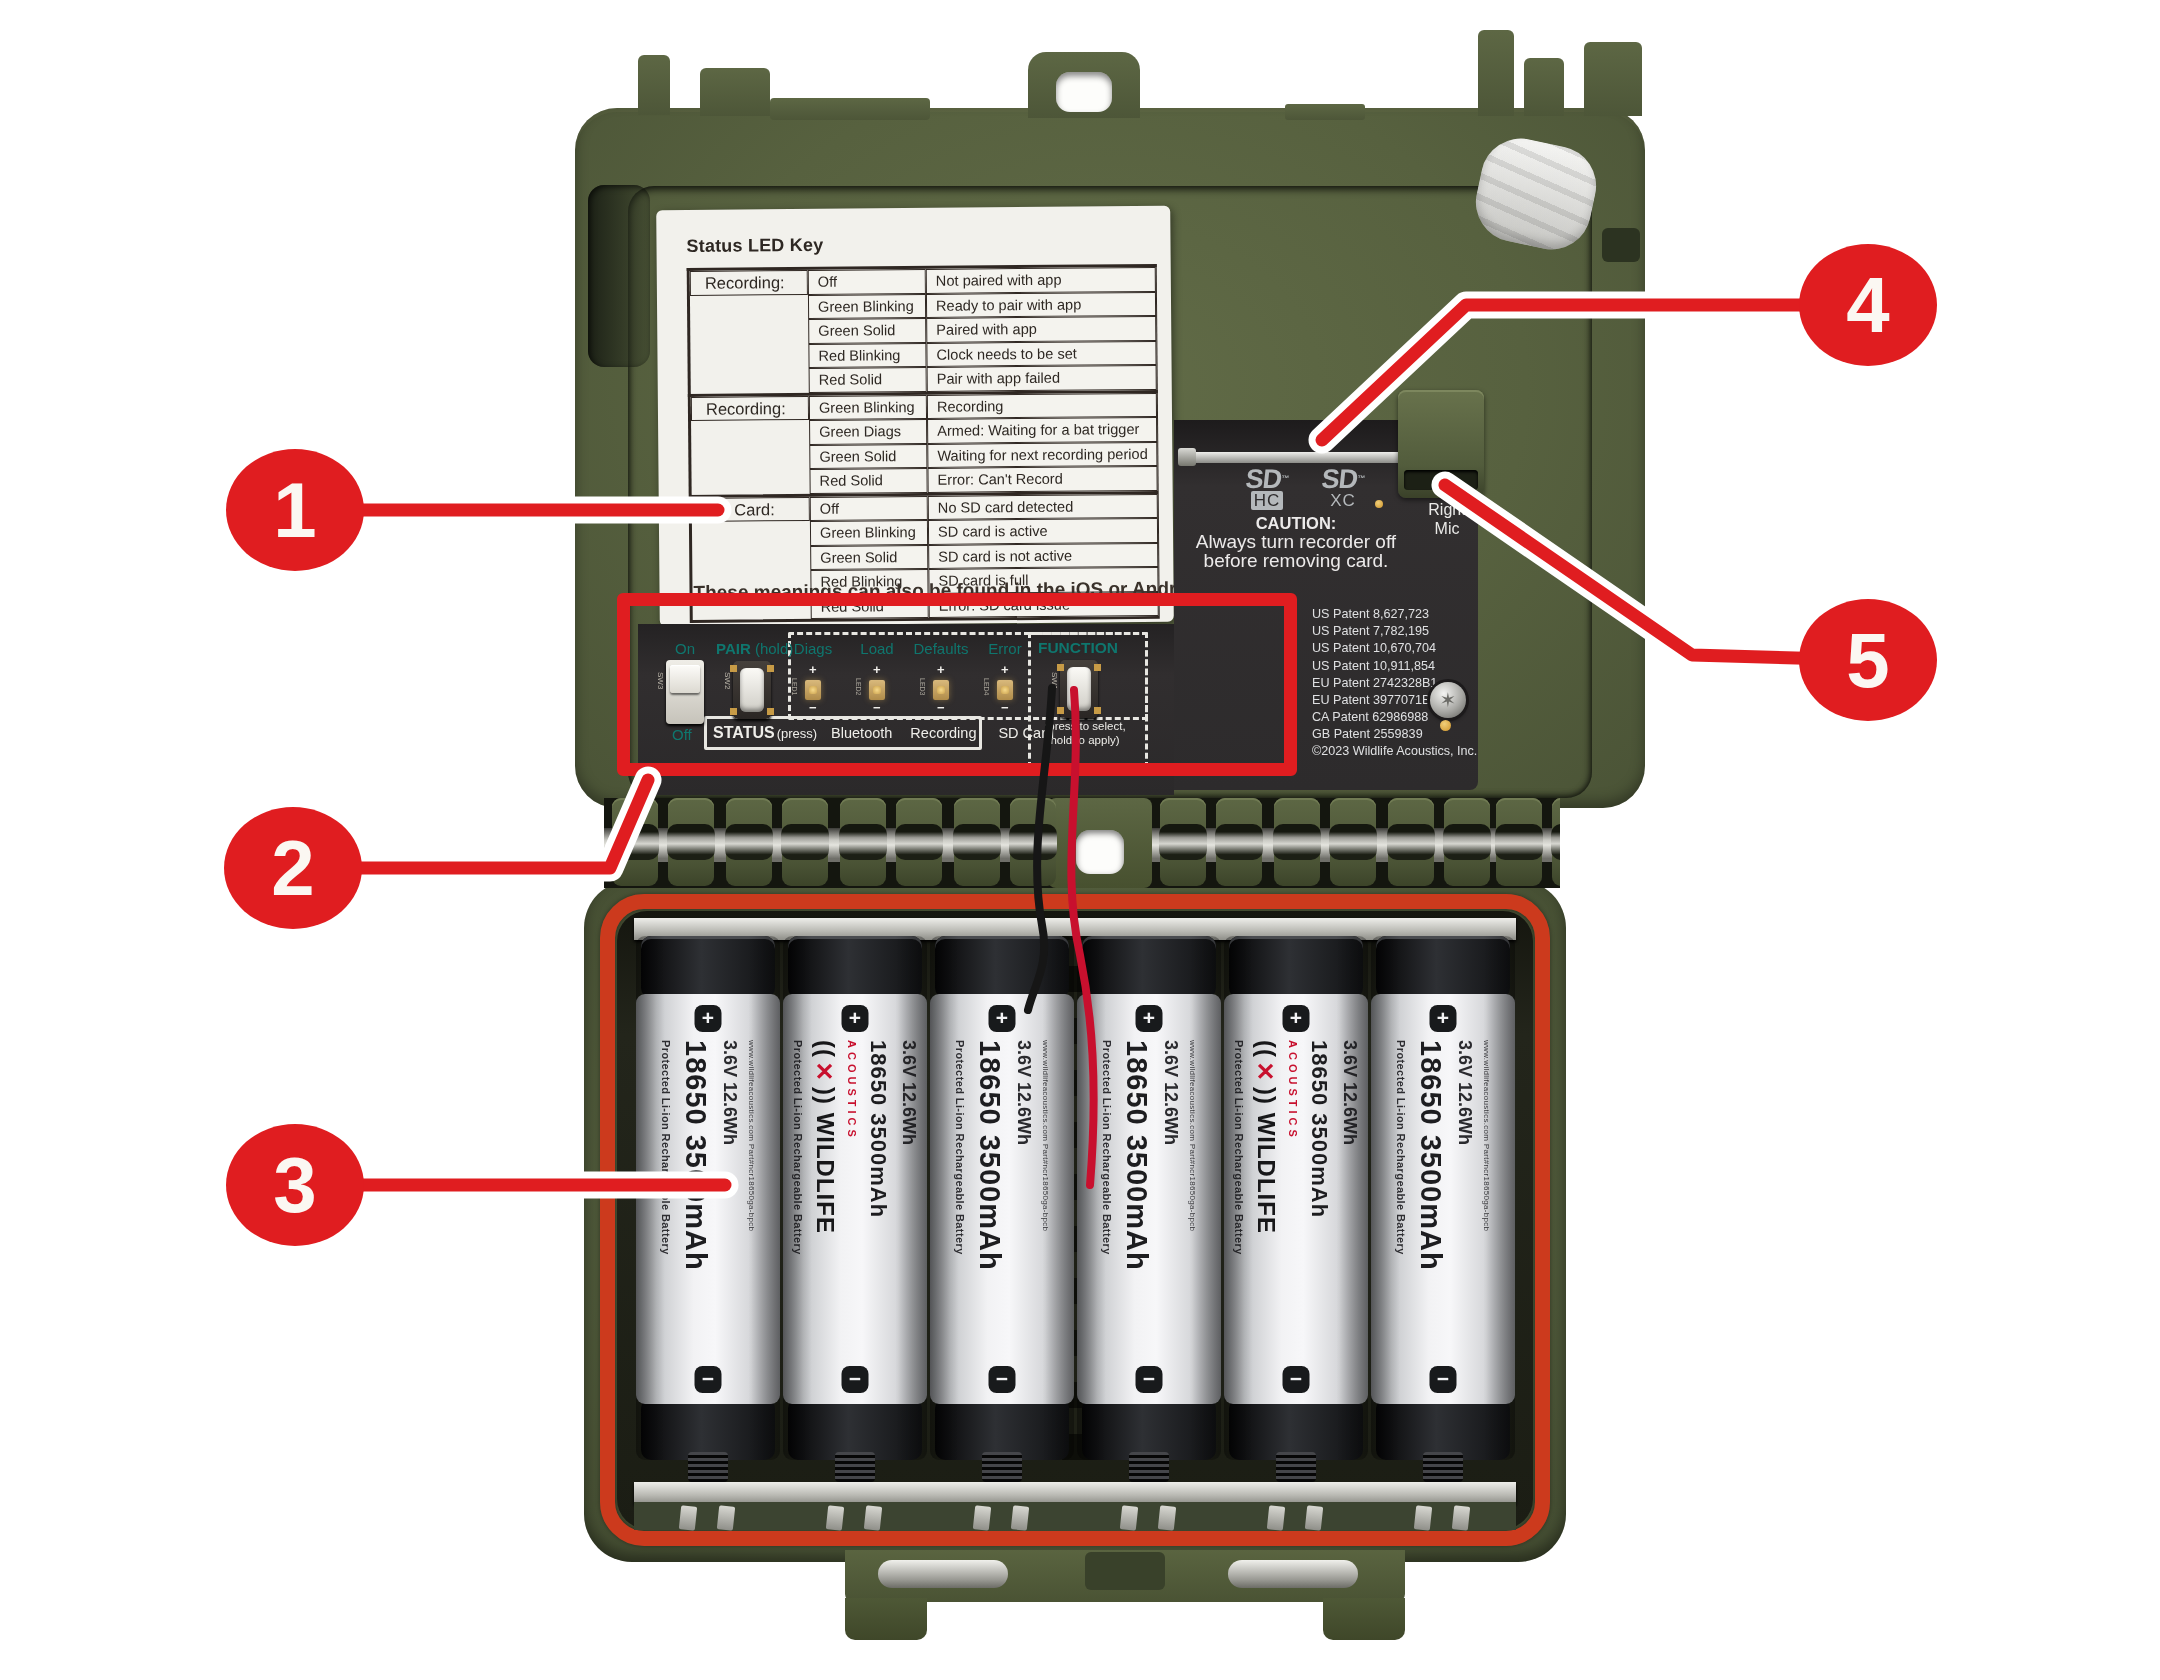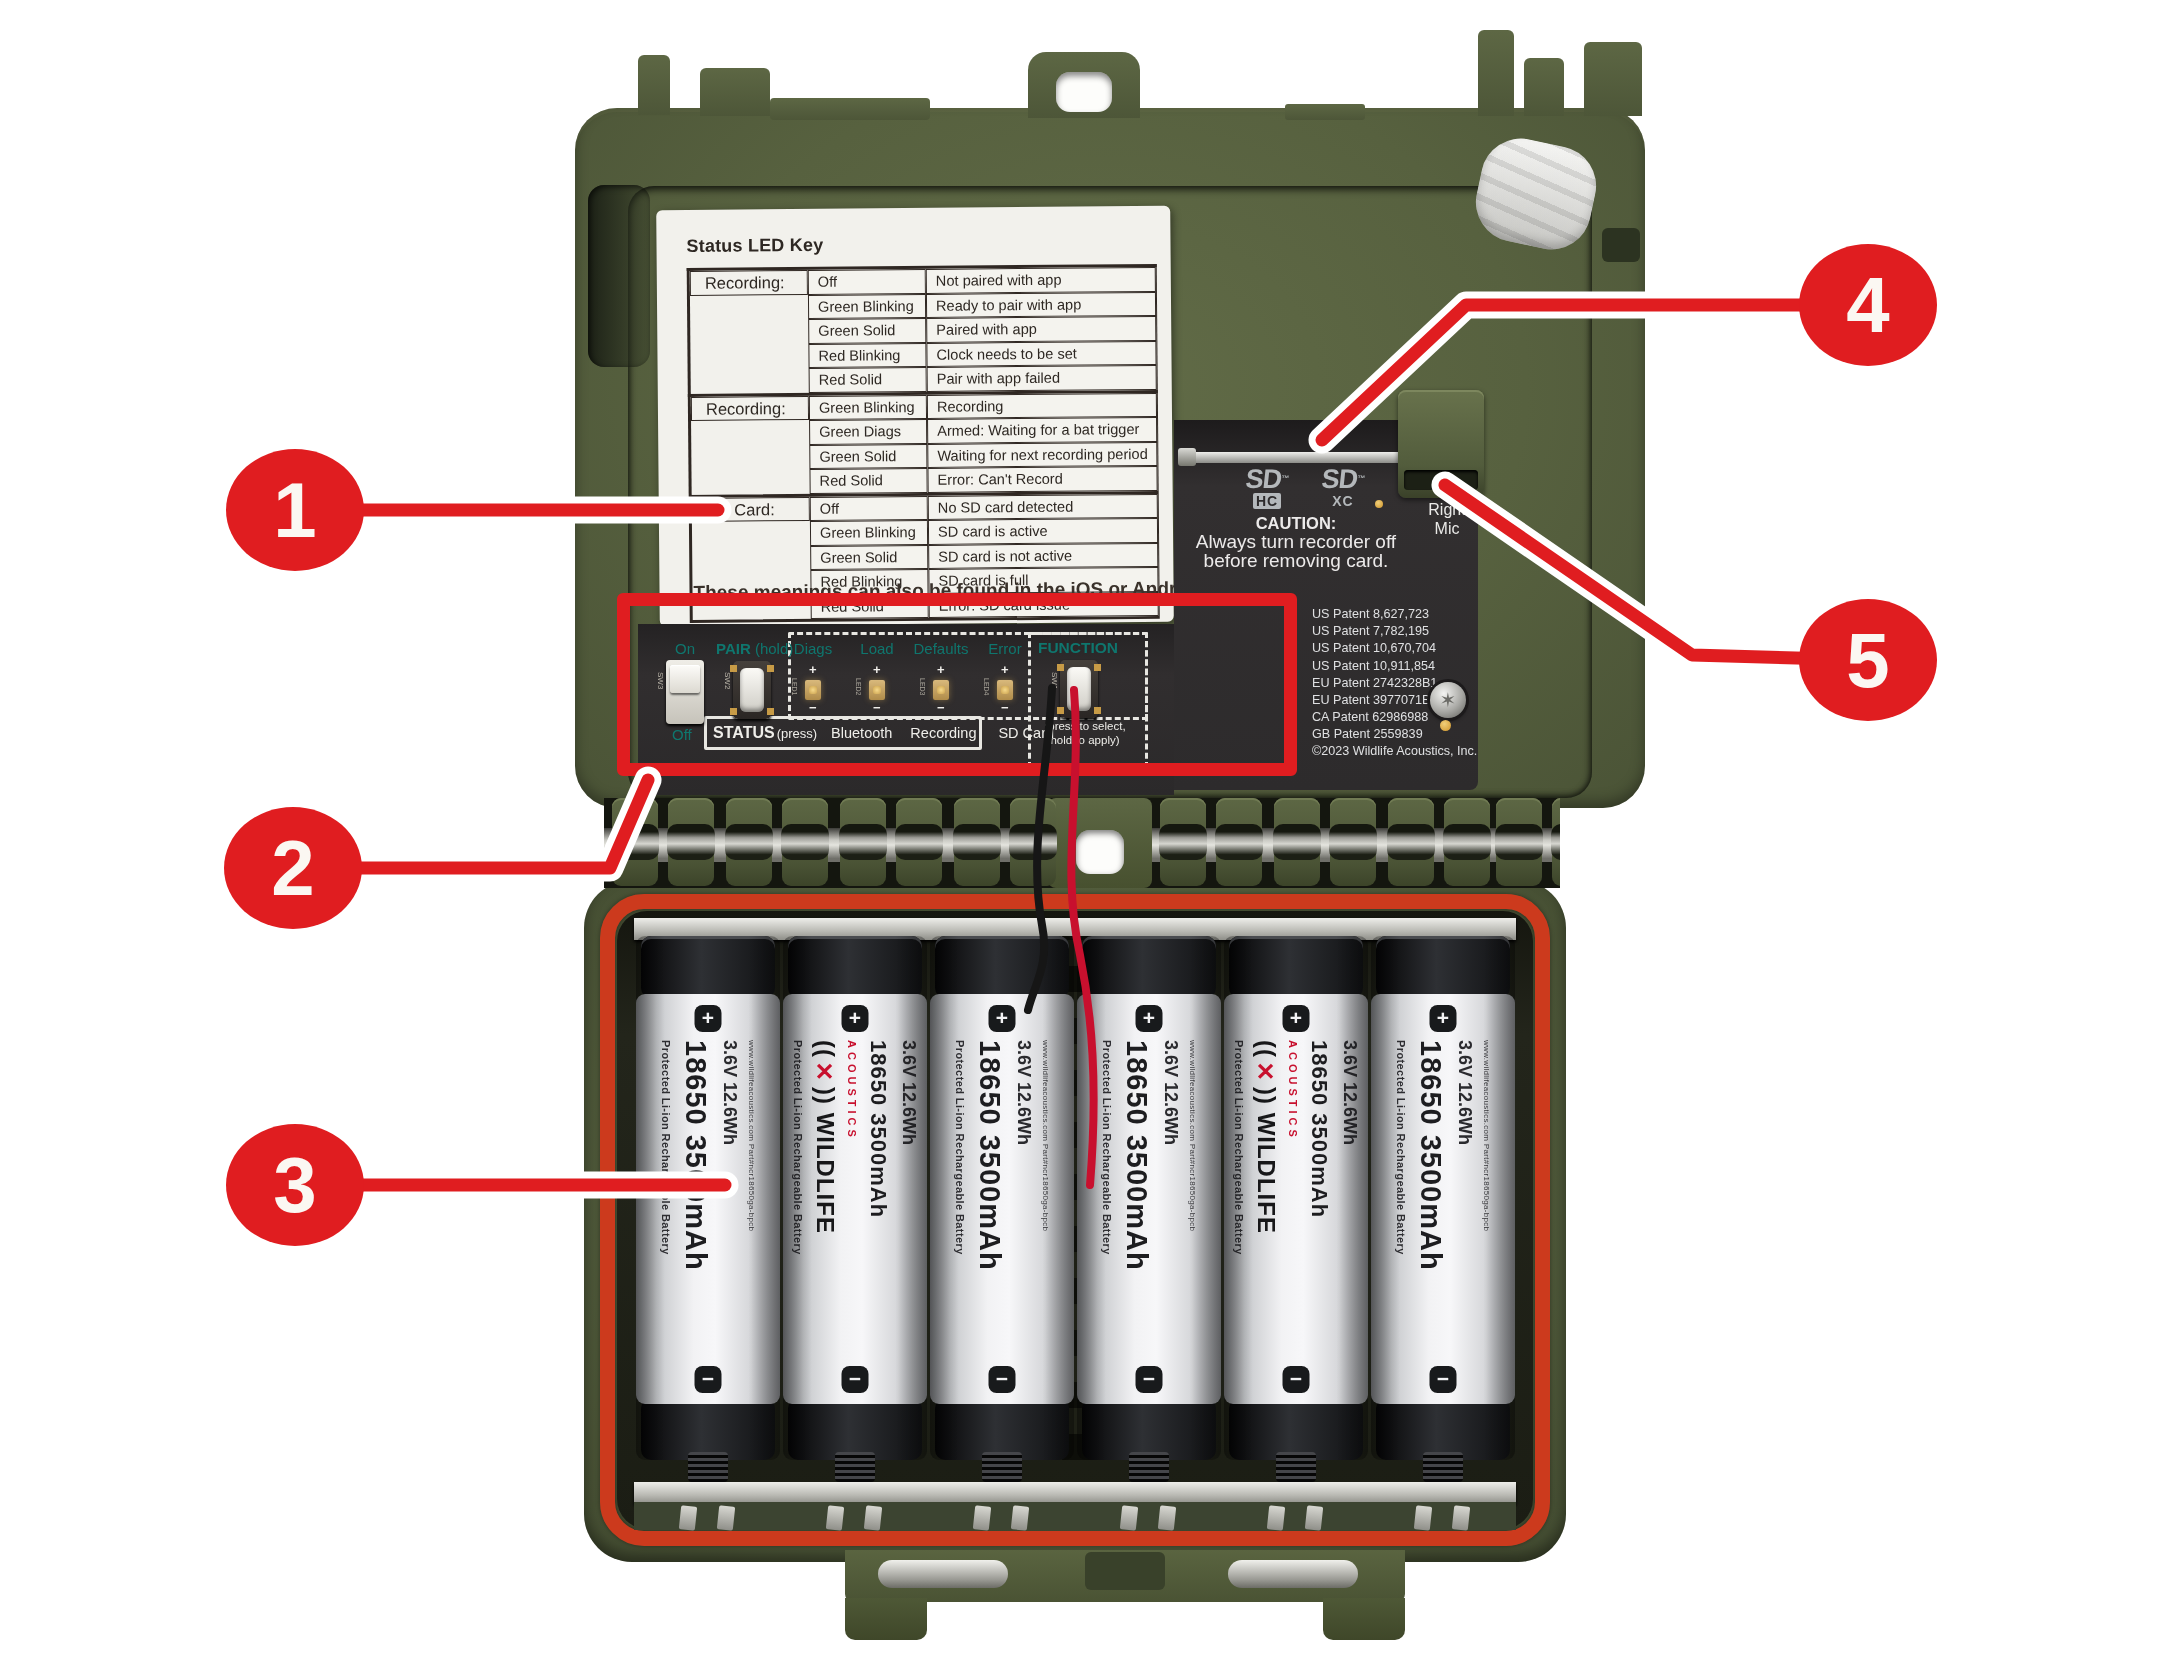--- a/index.html
+++ b/index.html
@@ -36,21 +36,21 @@
   #ctrl-panel{left:638px;top:624px;width:536px;height:171px;background:linear-gradient(180deg,#242223,#312e2f 30%,#2b292a);z-index:3;}
   #sd-slot{left:1190px;top:452px;width:222px;height:11px;background:linear-gradient(180deg,#efefec,#8c8c88);border-radius:2px;z-index:4;}
   .slot-clip{top:448px;width:18px;height:18px;background:linear-gradient(180deg,#d9d9d5,#77776f);border-radius:3px;z-index:4;}
   #mic{left:1398px;top:390px;width:86px;height:108px;border-radius:8px;z-index:4;
        background:linear-gradient(180deg,#68724c,#525c3c 70%,#3a4129);box-shadow:inset 0 2px 0 #7d875e,0 2px 5px #0008;}
   #mic .slot{left:6px;top:80px;width:74px;height:20px;background:#1c2015;border-radius:4px;box-shadow:inset 0 2px 3px #000;}
   #sd-logos{left:1238px;top:466px;display:flex;gap:18px;z-index:5;}
   .sdlogo{width:58px;text-align:center;color:#b4b8bb;}
   .sdlogo .sd{font-size:27px;font-weight:900;transform:skewX(-6deg);letter-spacing:-1px;line-height:26px;}
   .sdlogo .tm{font-size:8px;vertical-align:top;}
-  .sdlogo .sub{font-size:14px;font-weight:700;line-height:18px;letter-spacing:1px;}
+  .sdlogo .sub{font-size:17px;font-weight:400;line-height:18px;letter-spacing:1px;}
   .sdlogo .boxed{background:#b4b8bb;color:#2d2b2c;padding:0 3px;border-radius:2px;}
   #caution{left:1174px;top:514px;width:244px;text-align:center;z-index:5;color:#eceaea;}
   #caution .ct{font-size:16.5px;font-weight:800;}
   #caution .cl{font-size:19px;line-height:18.5px;}
   #rightmic{left:1414px;top:500px;width:66px;text-align:center;font-size:16px;line-height:19px;color:#e9e9e7;z-index:5;}
   #patents{left:1312px;top:606px;z-index:5;color:#dfe0e2;font-size:12.6px;line-height:17.2px;list-style:none;margin:0;padding:0;}
   #copyright{left:1312px;top:744px;z-index:5;color:#dfe0e2;font-size:12.6px;}
   #screw{left:1430px;top:682px;width:36px;height:36px;border-radius:50%;z-index:6;
         background:radial-gradient(circle at 38% 32%,#f4f4f2,#a8a8a4 55%,#5a5a56);box-shadow:0 0 0 3px #1c1a1b,0 2px 4px #000;}
   #screw::after{content:"✶";position:absolute;left:0;top:0;width:36px;line-height:36px;text-align:center;color:#6b6b67;font-size:20px;}

